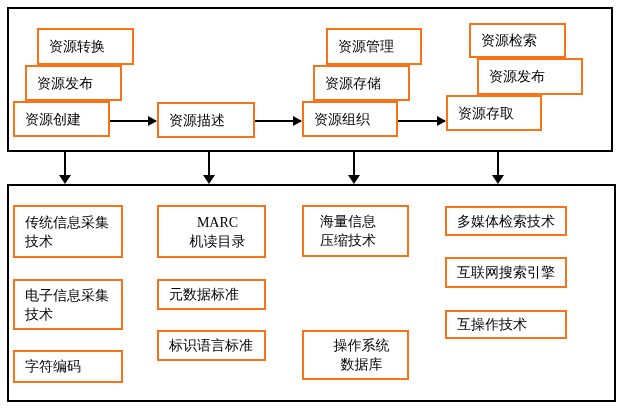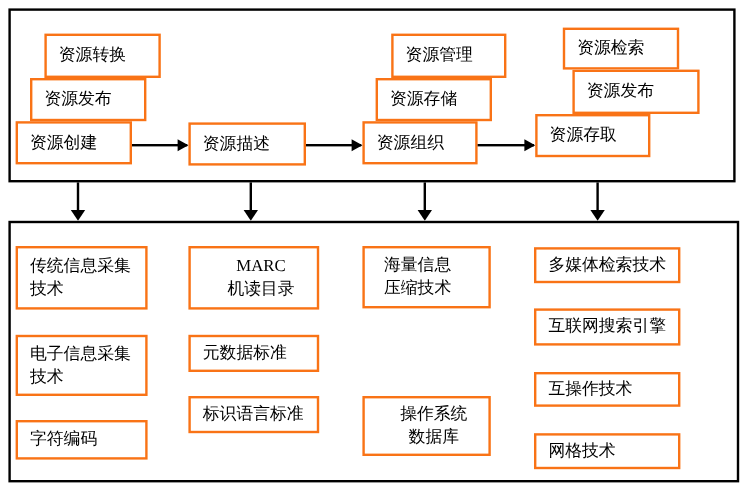--- a/index.html
+++ b/index.html
@@ -92,15 +92,14 @@
     <span class="ln">压缩技术</span>
   </div>
   <div class="box center" style="left:302px; top:330px; width:107px; height:50px;">
     <span class="ln">操作系统</span>
     <span class="ln">数据库</span>
   </div>
 
   <div class="box" style="left:445px; top:206px; width:122px; height:30px;">多媒体检索技术</div>
   <div class="box" style="left:445px; top:257px; width:122px; height:31px;">互联网搜索引擎</div>
   <div class="box" style="left:445px; top:310px; width:122px; height:29px;">互操作技术</div>
-  <div class="box" style="left:445px; top:361px; width:122px; height:30px;">网格技术</div>
 
 </div>
 
 </body></html>

